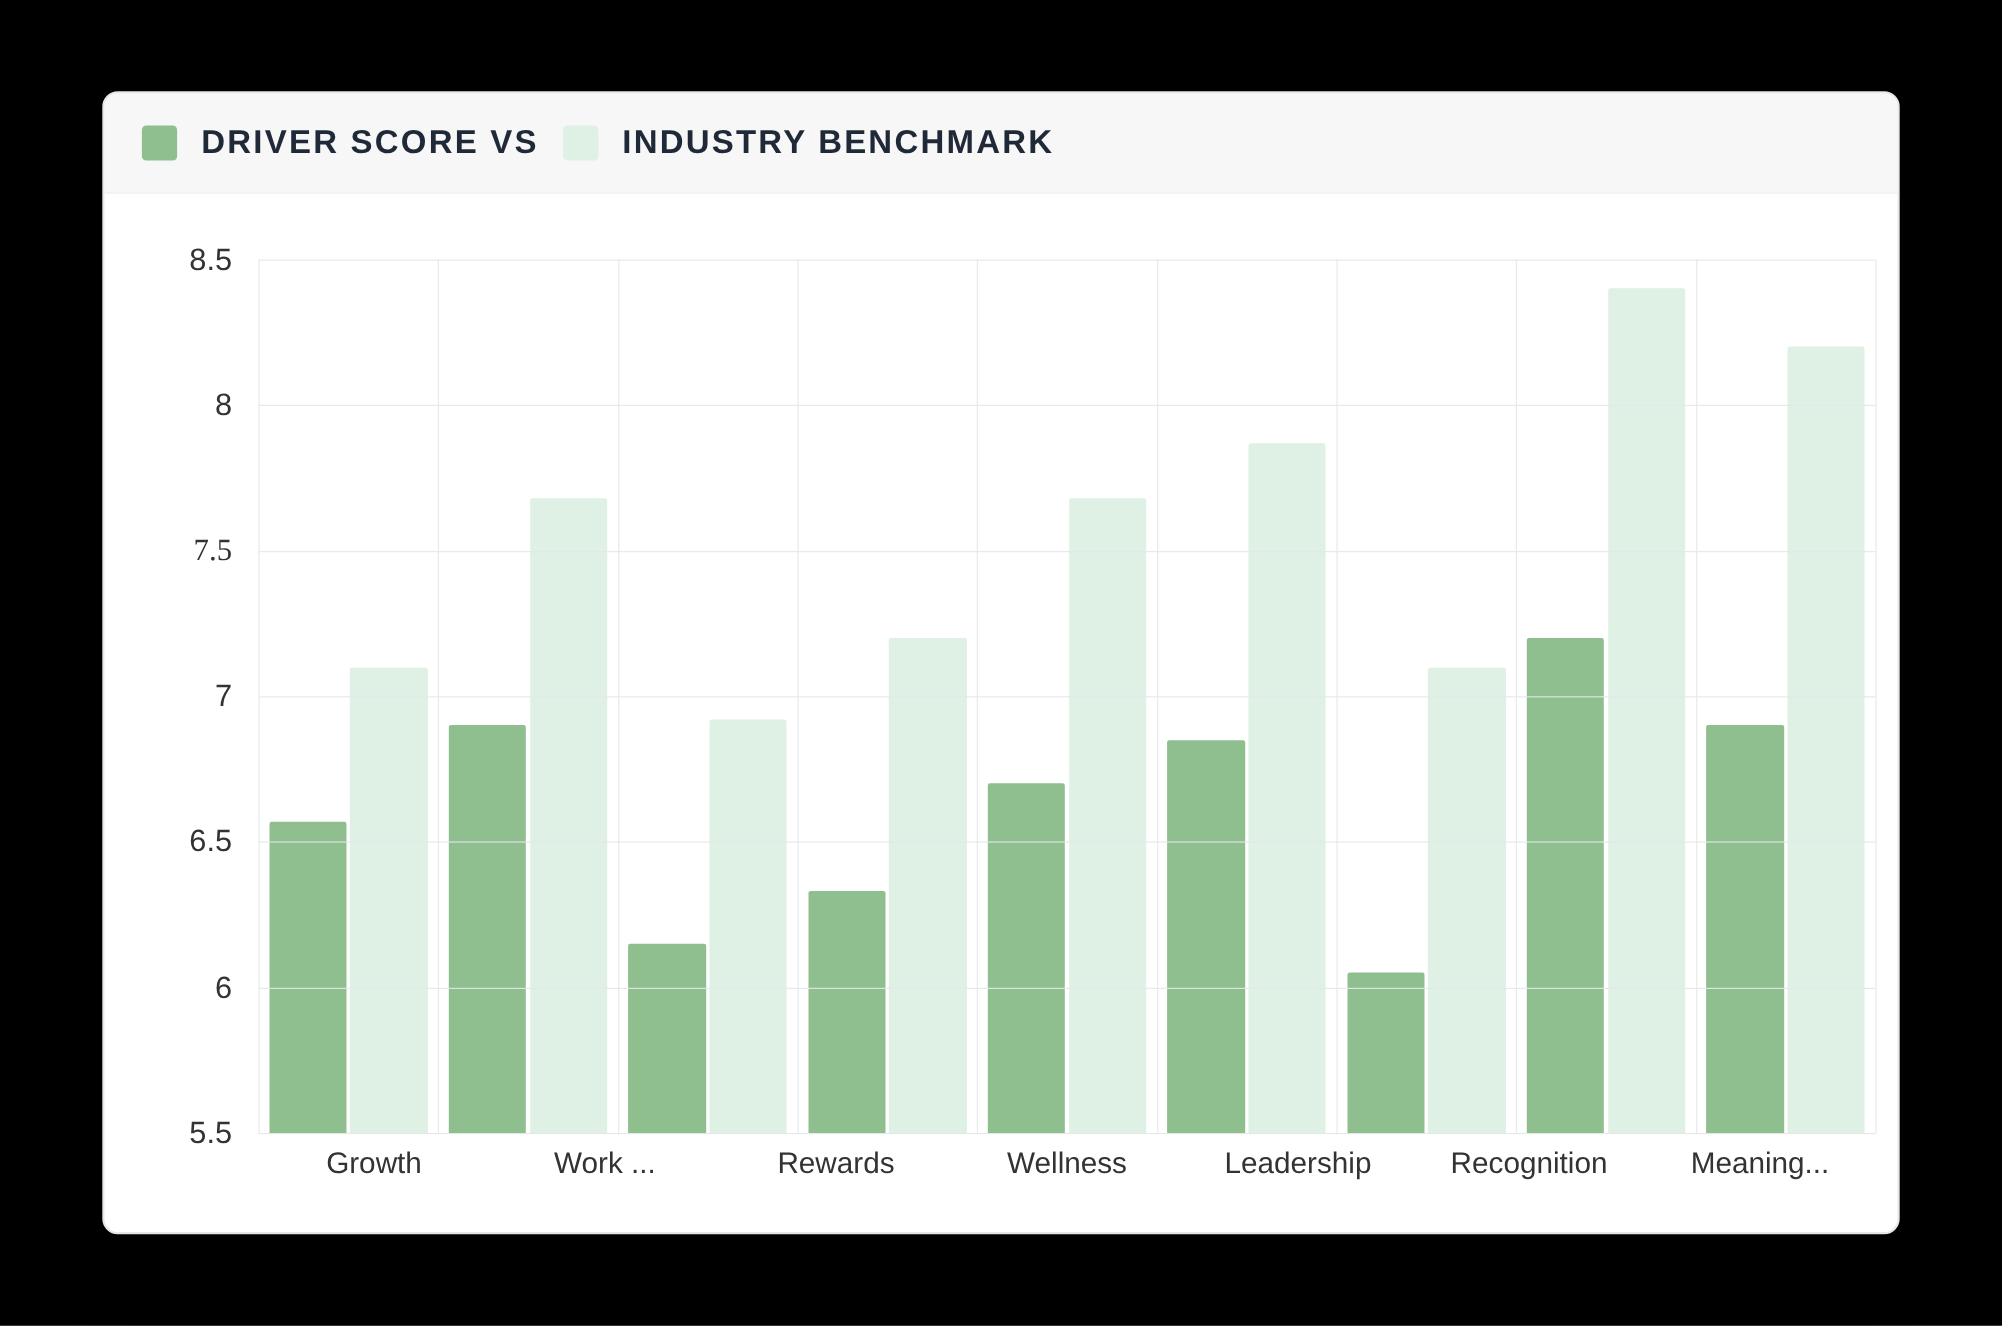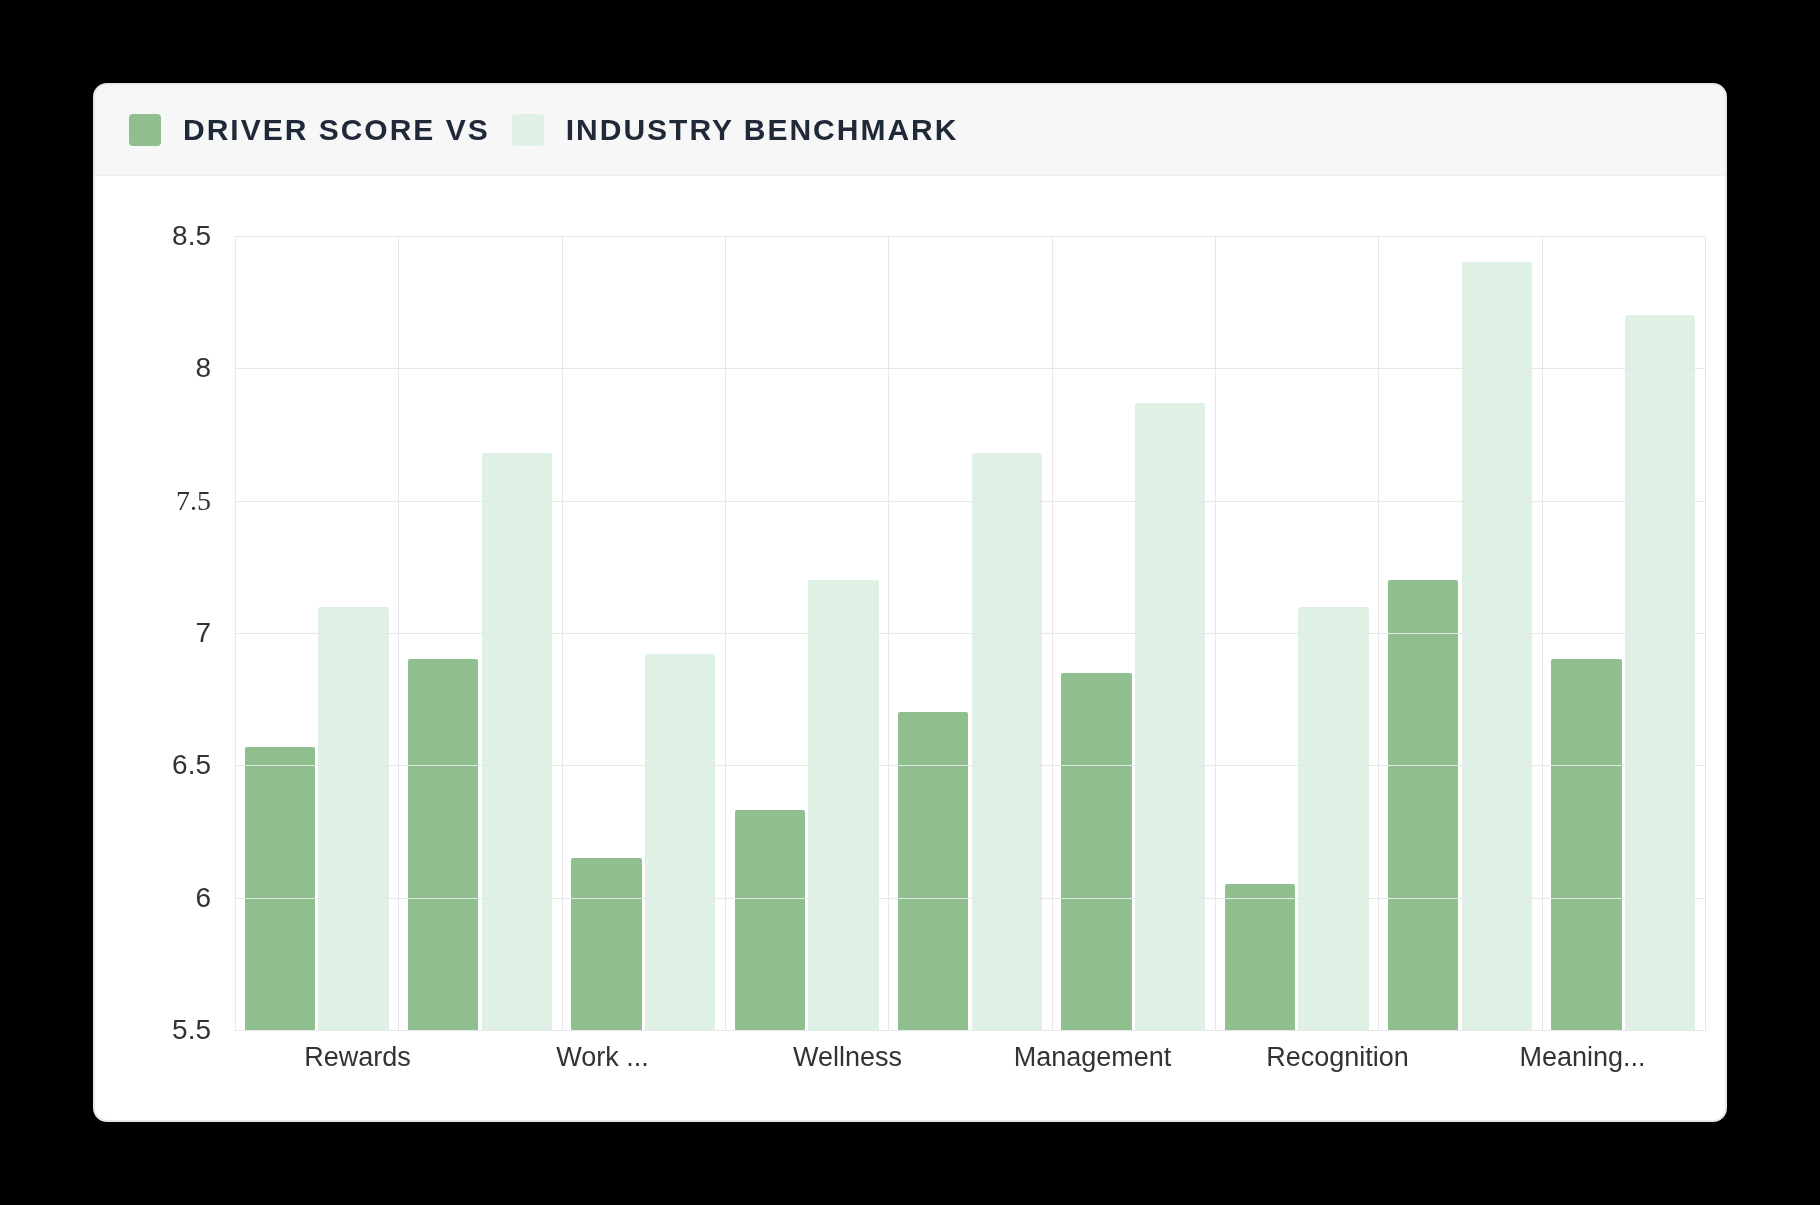--- a/index.html
+++ b/index.html
@@ -215,24 +215,25 @@
             <div class="vline" style="left: 33.3333%;"></div>
             <div class="vline" style="left: 44.4444%;"></div>
             <div class="vline" style="left: 55.5556%;"></div>
             <div class="vline" style="left: 66.6667%;"></div>
             <div class="vline" style="left: 77.7778%;"></div>
             <div class="vline" style="left: 88.8889%;"></div>
             <div class="vline" style="left: 100%;"></div>
           </div>
 
         <div class="x-labels" id="x-labels">
+            <div class="x-label">Growth</div>
+            <div class="x-label">Work ...</div>
             <div class="x-label">Rewards</div>
-            <div class="x-label">Work ...</div>
             <div class="x-label">Wellness</div>
-            <div class="x-label">Management</div>
+            <div class="x-label">Leadership</div>
             <div class="x-label">Recognition</div>
             <div class="x-label">Meaning...</div>
           </div>
 
       </div>
     </div>
 
   </div>
 </div>
 

